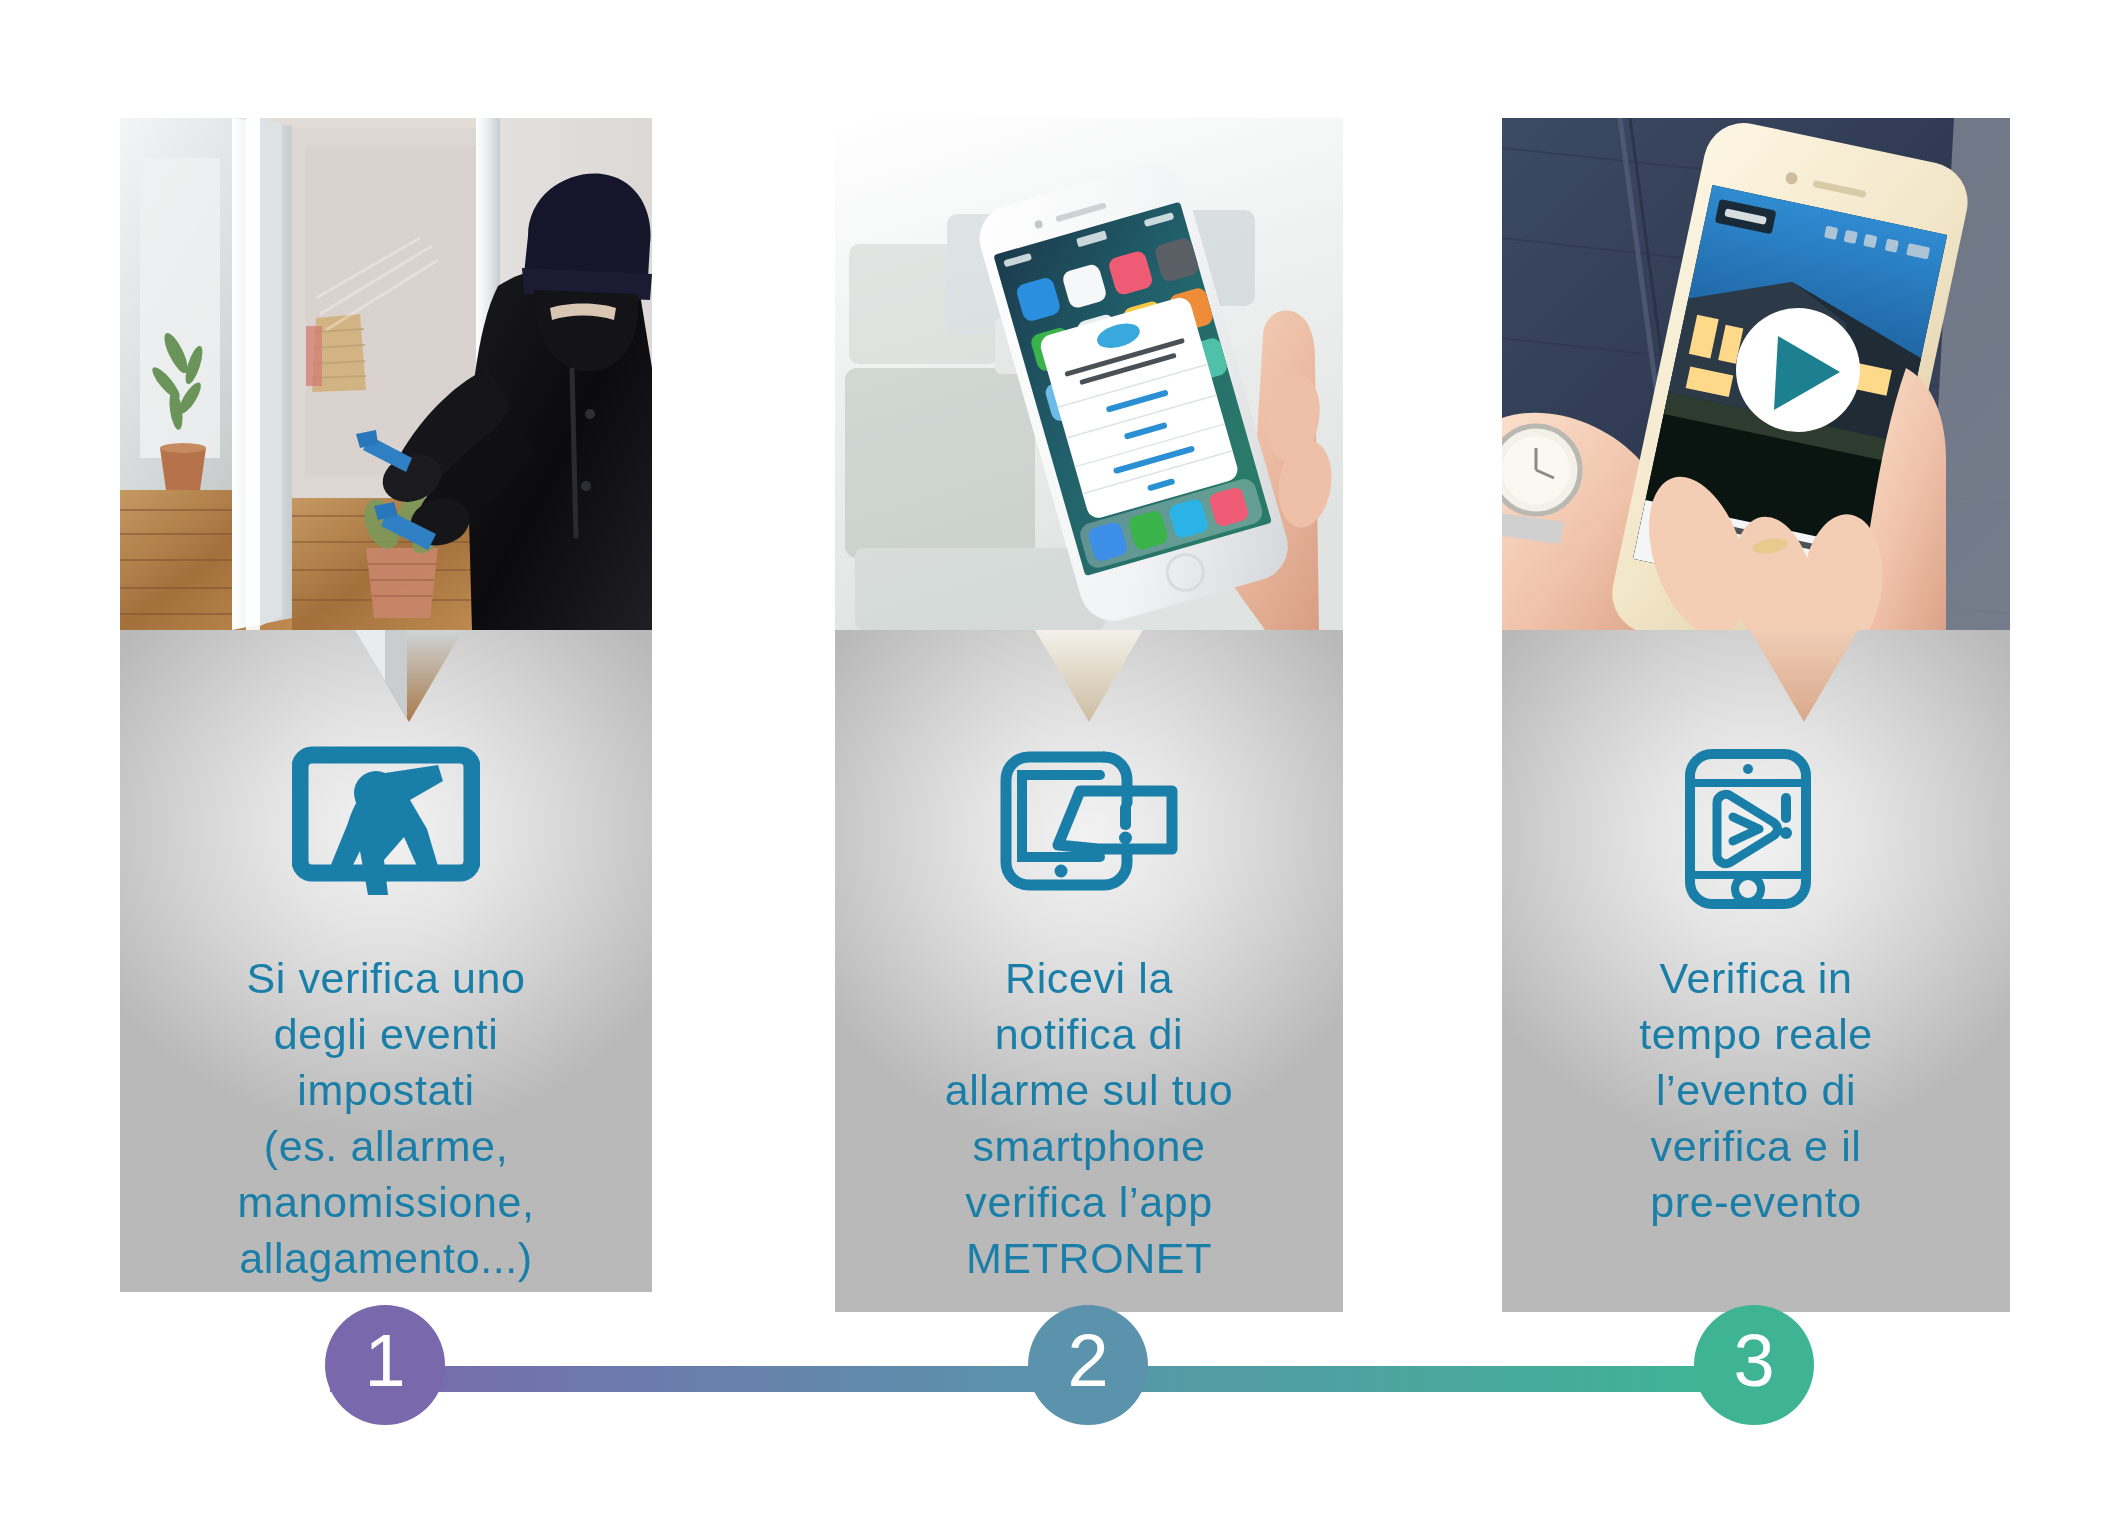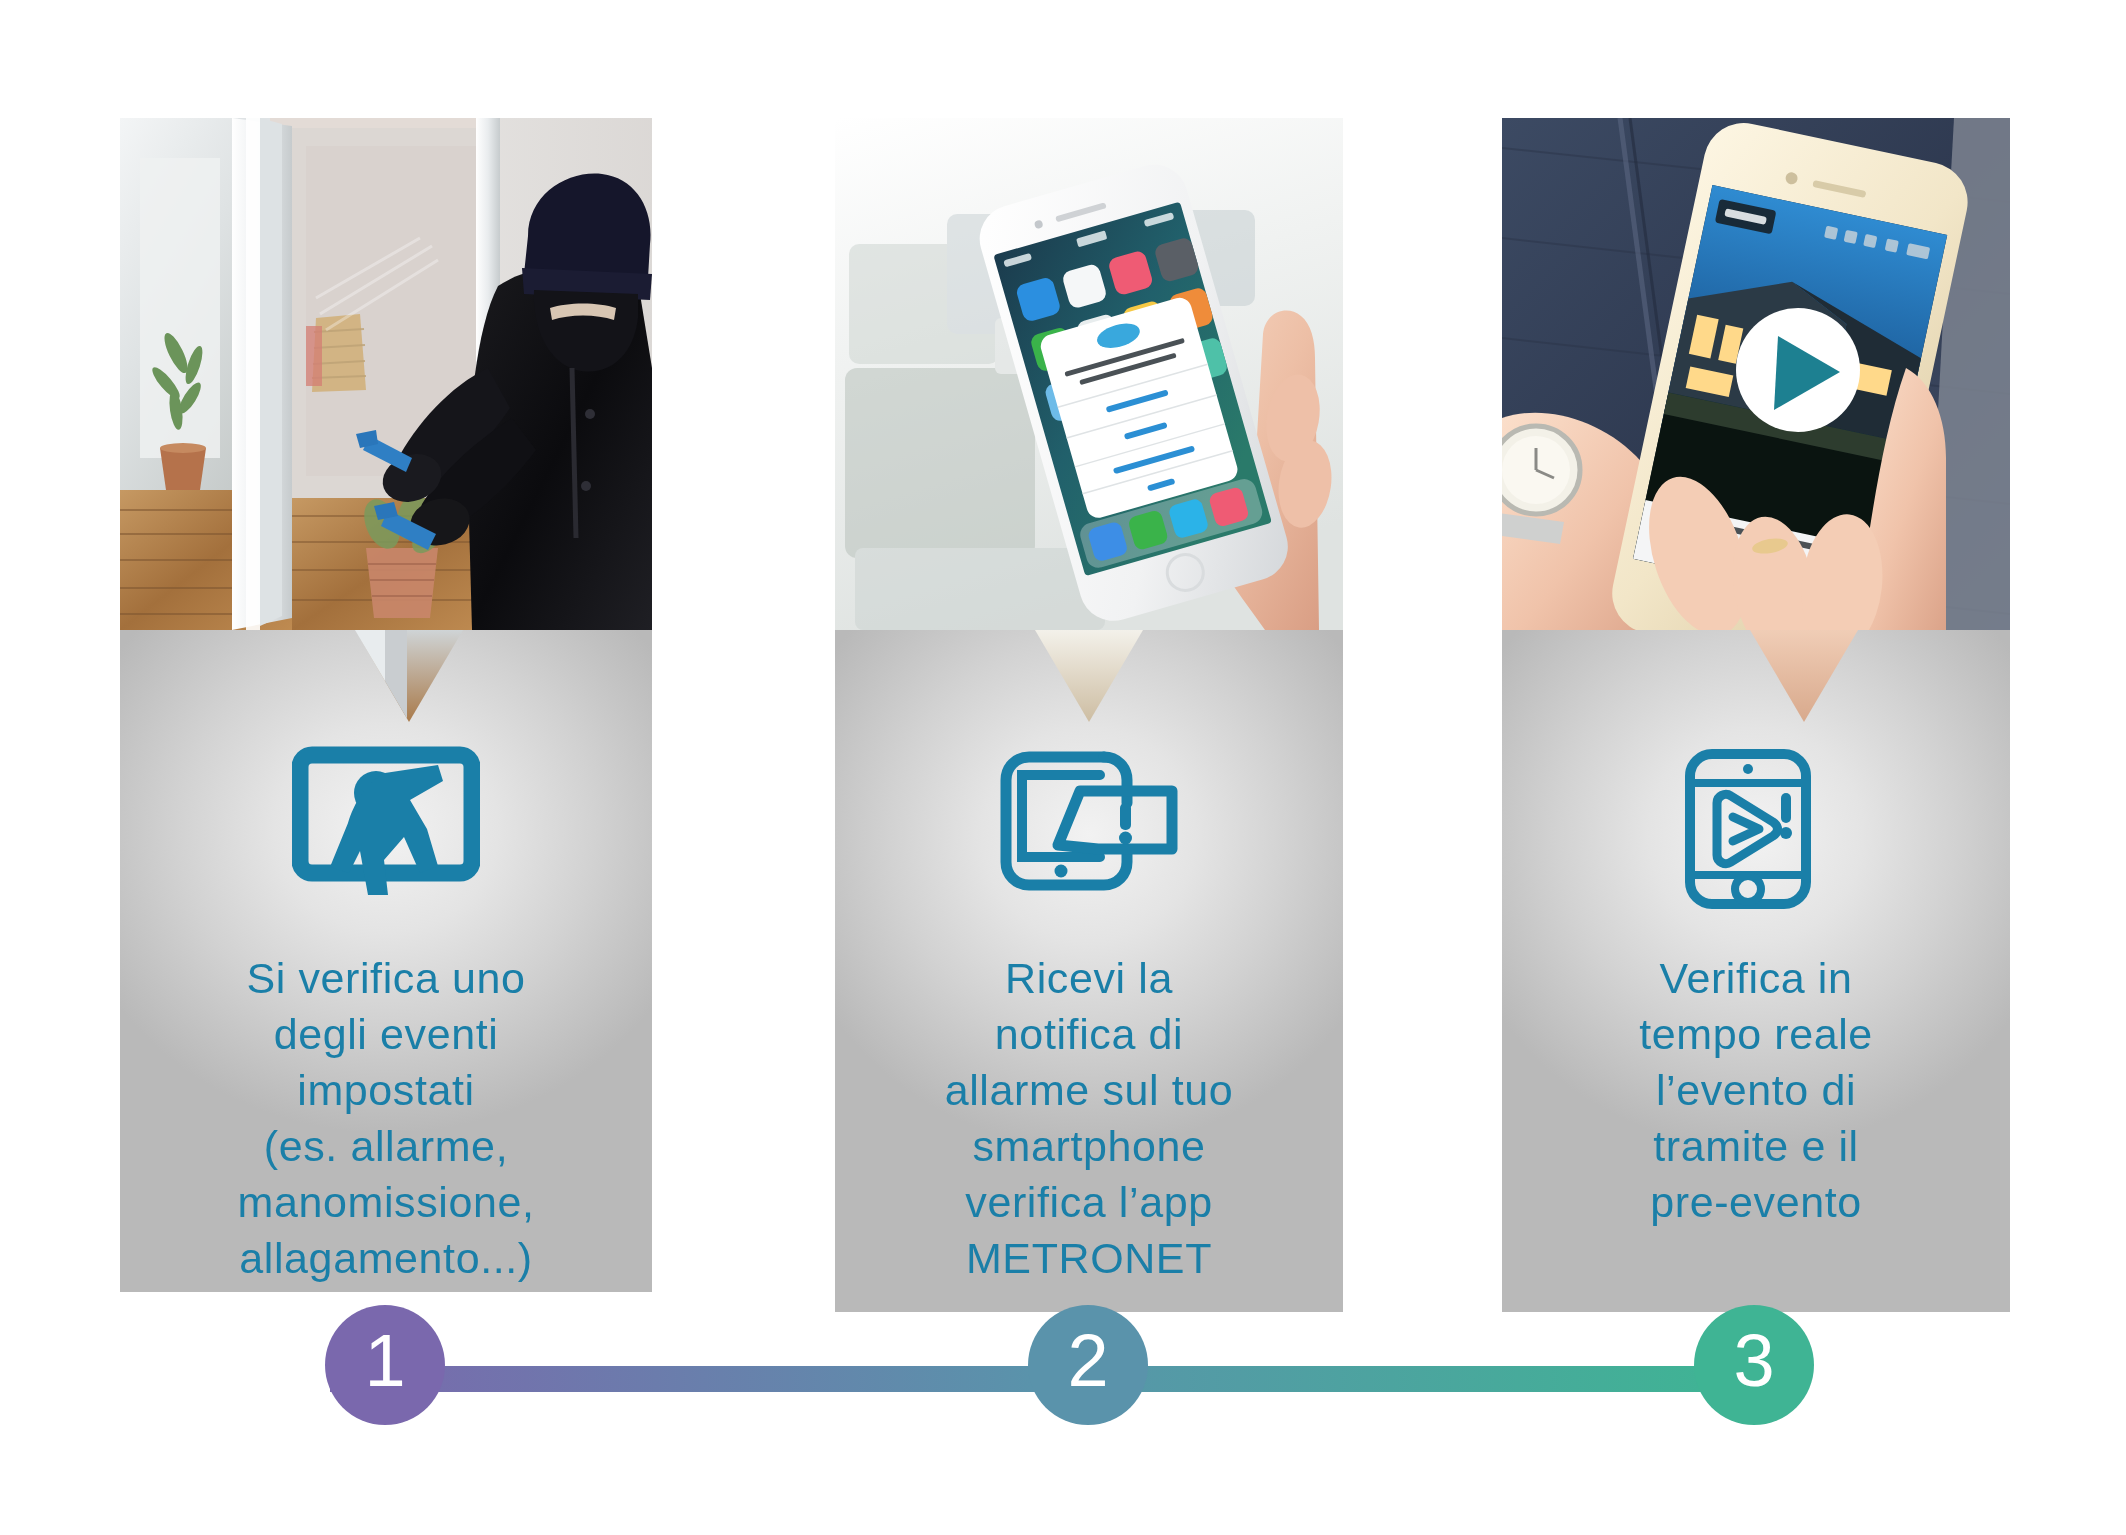--- a/index.html
+++ b/index.html
@@ -661,21 +661,21 @@
         <path d="M52 72 L78 84 L52 96" fill="none" stroke="#1a7fa8" stroke-width="9" stroke-linecap="round" stroke-linejoin="round"></path>
 
         <rect x="100" y="48" width="10" height="30" rx="5" fill="#1a7fa8"></rect>
         <circle cx="105" cy="88" r="6" fill="#1a7fa8"></circle>
       </svg>
     </div>
 
     <div class="caption">Verifica in
 tempo reale
 l’evento di
-tramite e il
+verifica e il
 pre-evento</div>
   </div>
 
   <div id="timeline">
     <div class="tl-bar">
       <svg width="1400" height="26" viewBox="0 0 1400 26" preserveAspectRatio="none" aria-hidden="true">
         <defs>
           <linearGradient id="barGrad" x1="0" y1="0" x2="1" y2="0">
             <stop offset="0" stop-color="#7a68ad"></stop>
             <stop offset="0.50" stop-color="#5a93ab"></stop>

